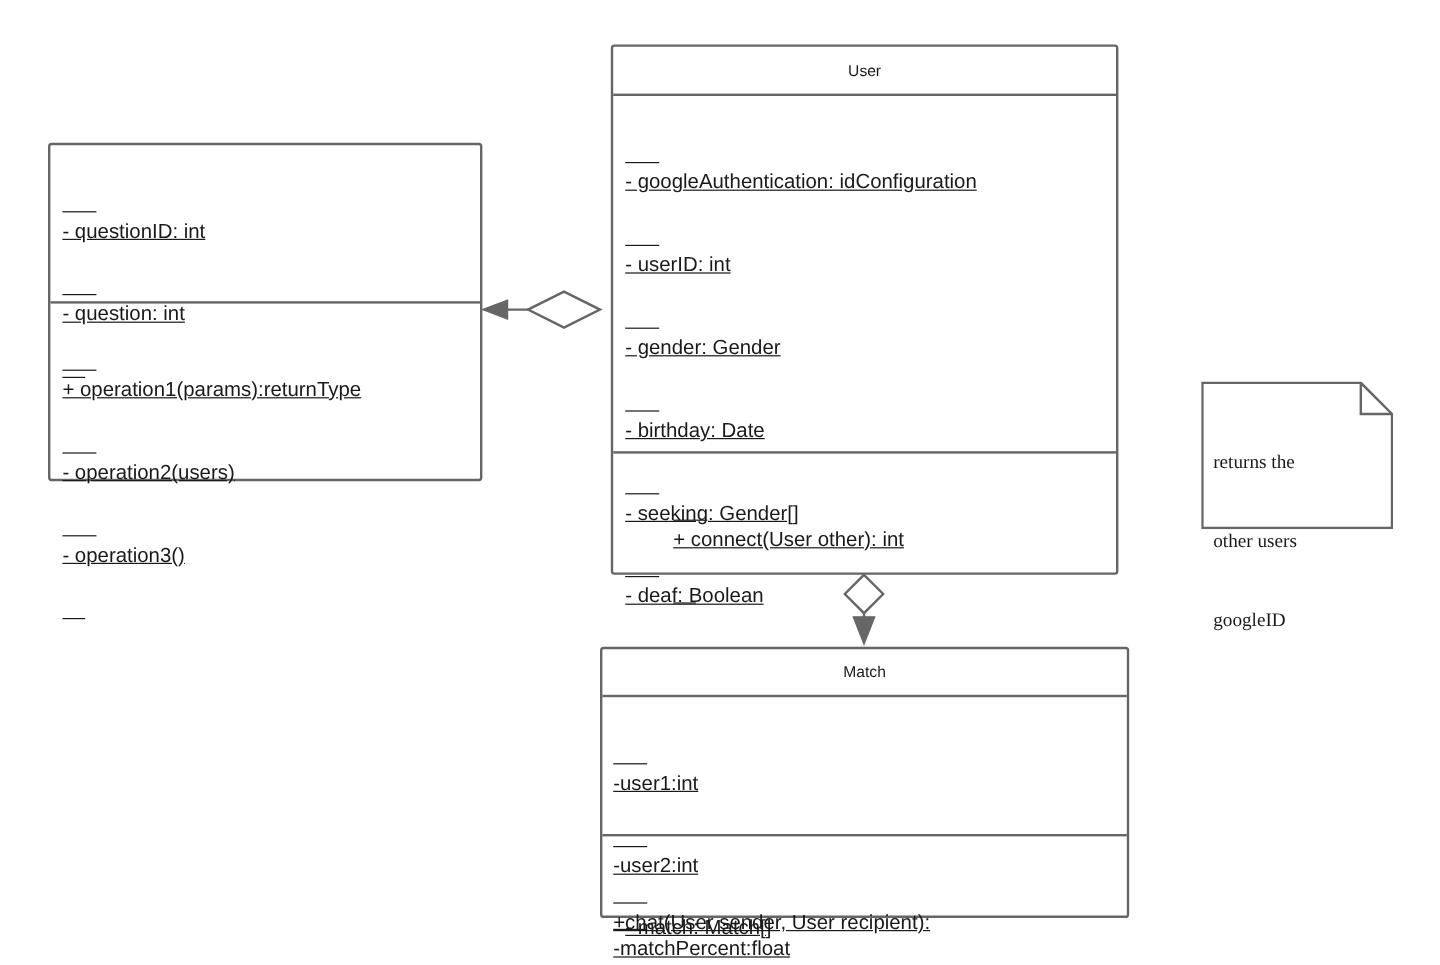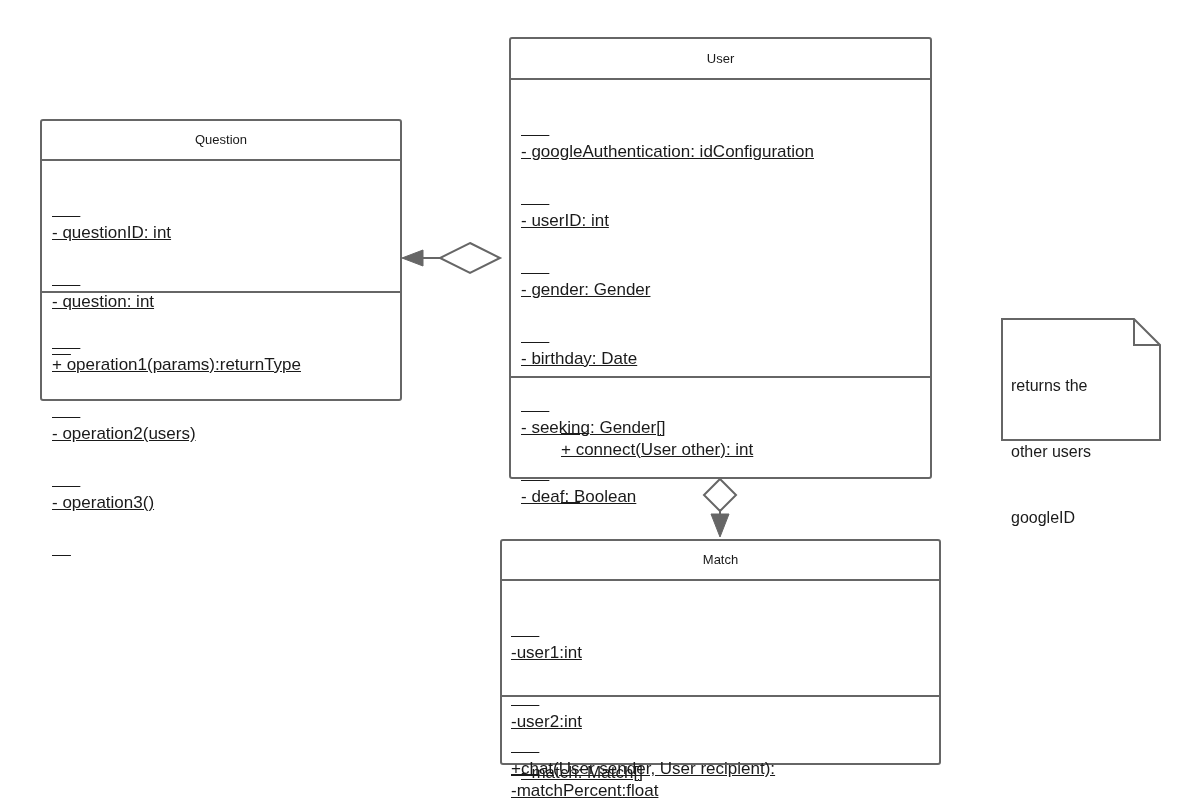--- a/index.html
+++ b/index.html
@@ -75,20 +75,21 @@
   #class-match .sec-ops     { height: 66px; }
   #class-match .uml-section { padding-left: 9px; }
 
   
   #note-google {
     position: absolute;
     left: 1001px;
     top: 318px;
     width: 160px;
     height: 123px;
+    font-family: Liberation Serif, serif;
   }
   #note-google .note-body {
     position: absolute;
     left: 0; top: 0;
     width: 100%; height: 100%;
     box-sizing: border-box;
     font-size: 16px;
     line-height: 22px;
     color: #1a1a1a;
     padding: 13px 10px 0 10px;
@@ -126,21 +127,20 @@
     </g>
 
     <g>
       <line x1="720" y1="505" x2="720" y2="525" stroke="#666666" stroke-width="2"></line>
       <polygon points="720,479 736,495 720,511 704,495" fill="#ffffff" stroke="#666666" stroke-width="2"></polygon>
       <polygon points="720,537 711,514 729,514" fill="#666666" stroke="#666666" stroke-width="1"></polygon>
     </g>
   </svg>
 
   <div class="uml-class" id="class-question">
-    <div class="uml-title">Question</div>
     <div class="uml-section sec-attrs with-rule">
       <div class="uml-row">- questionID: int</div>
       <div class="uml-row">- question: int</div>
     </div>
     <div class="uml-section sec-ops">
       <div class="uml-row">+ operation1(params):returnType</div>
       <div class="uml-row">- operation2(users)</div>
       <div class="uml-row">- operation3()</div>
     </div>
   </div>

